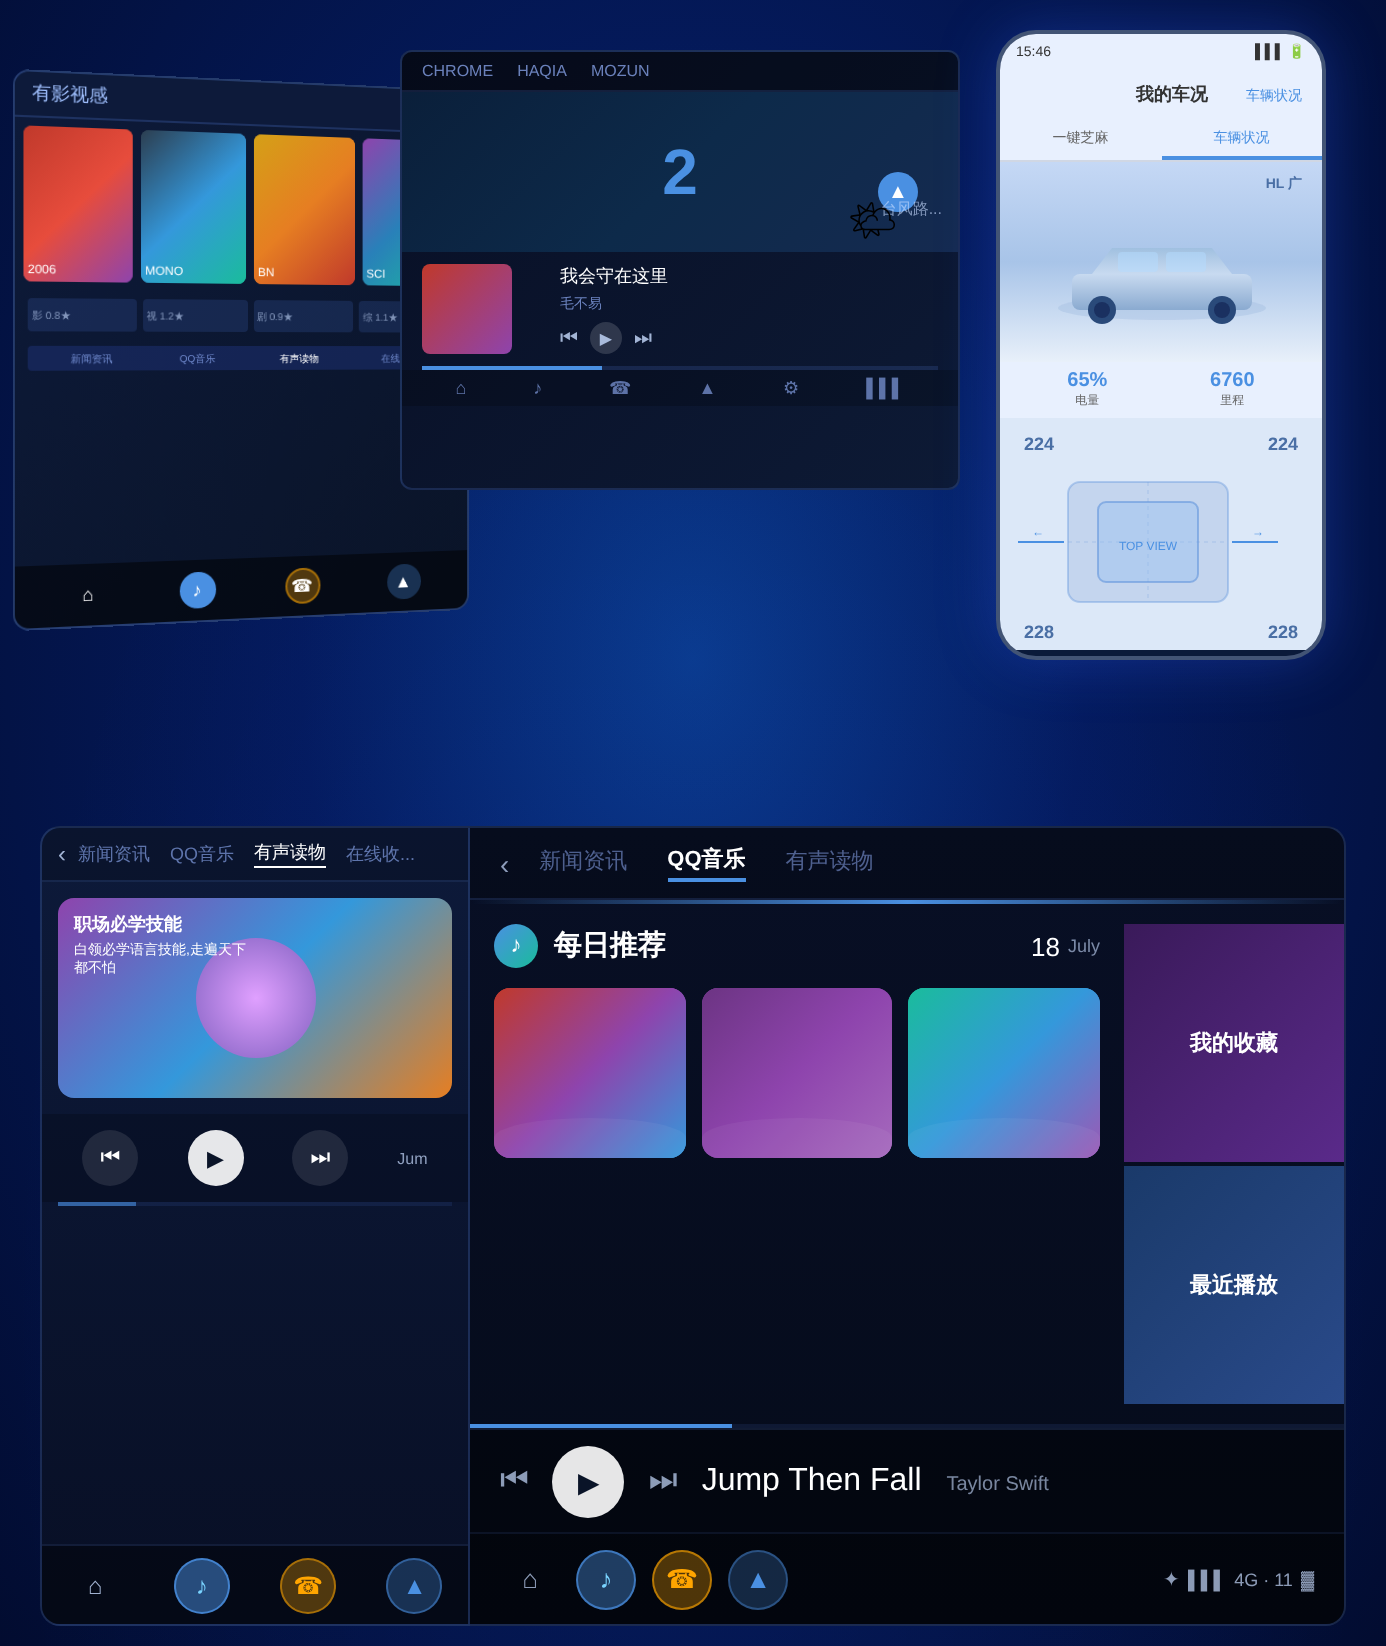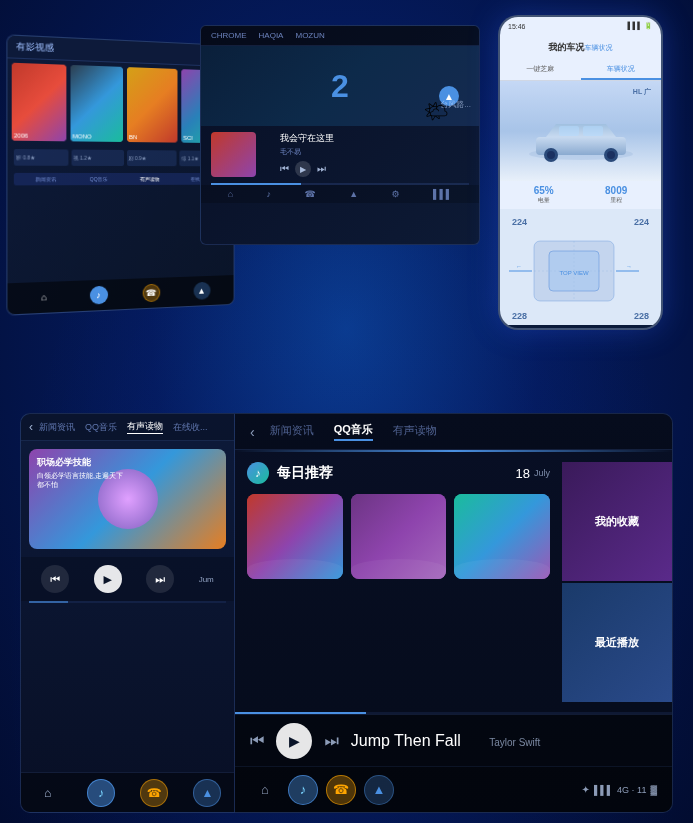--- a/index.html
+++ b/index.html
@@ -210,22 +210,23 @@
       justify-content: space-between;
       padding: 0 8px;
       font-size: 7px;
       color: #333;
     }
 
     .phone-header {
       background: #e8f0fe;
       padding: 6px 10px;
       display: flex;
-      justify-content: center;
-      align-items: center;
+      justify-content: flex-end;
+      align-items: center;
+      gap: 19px;
     }
 
     .phone-header-title {
       font-size: 9px;
       color: #333;
       font-weight: bold;
     }
 
     .phone-tabs {
       background: #e8f0fe;
@@ -840,21 +841,21 @@
           </defs>
         </svg>
       </div>
     </div>
     <div class="phone-stats">
       <div class="stat-item">
         <div class="stat-value">65%</div>
         <div class="stat-label">电量</div>
       </div>
       <div class="stat-item">
-        <div class="stat-value">8009</div>
+        <div class="stat-value">6760</div>
         <div class="stat-label">里程</div>
       </div>
     </div>
     <div class="phone-bottom-area">
       <div style="display:flex;justify-content:space-between;width:100%;padding:4px 8px;">
         <span style="font-size:9px;font-weight:bold;color:#4a6fa5;">224</span>
         <span style="font-size:9px;font-weight:bold;color:#4a6fa5;">224</span>
       </div>
       <svg viewBox="0 0 140 80" width="140" height="80">
         <rect x="30" y="10" width="80" height="60" rx="6" fill="rgba(100,140,200,0.2)" stroke="rgba(100,150,220,0.4)" stroke-width="1"></rect>
@@ -967,21 +968,21 @@
     <div style="height:2px;background:rgba(100,150,255,0.1);">
       <div style="width:30%;height:100%;background:#4a90e2;"></div>
     </div>
 
     <div class="main-player-bar">
       <span class="player-prev">⏮</span>
       <div class="player-play">▶</div>
       <span class="player-next">⏭</span>
       <div class="player-track-info">
         <span class="player-track-name">Jump Then Fall</span>
-        <span class="player-track-artist" style="margin-left:24px;text-align:center;">Taylor Swift</span>
+        <span class="player-track-artist" style="margin-left:8px;text-align:center;">Taylor Swift</span>
       </div>
     </div>
 
     <div class="main-nav-bar">
       <div class="main-nav-btn">⌂</div>
       <div class="main-nav-btn music-active">♪</div>
       <div class="main-nav-btn call-active">☎</div>
       <div class="main-nav-btn nav-active">▲</div>
       <div class="status-bar-right">
         <span class="bt-icon">✦</span>

